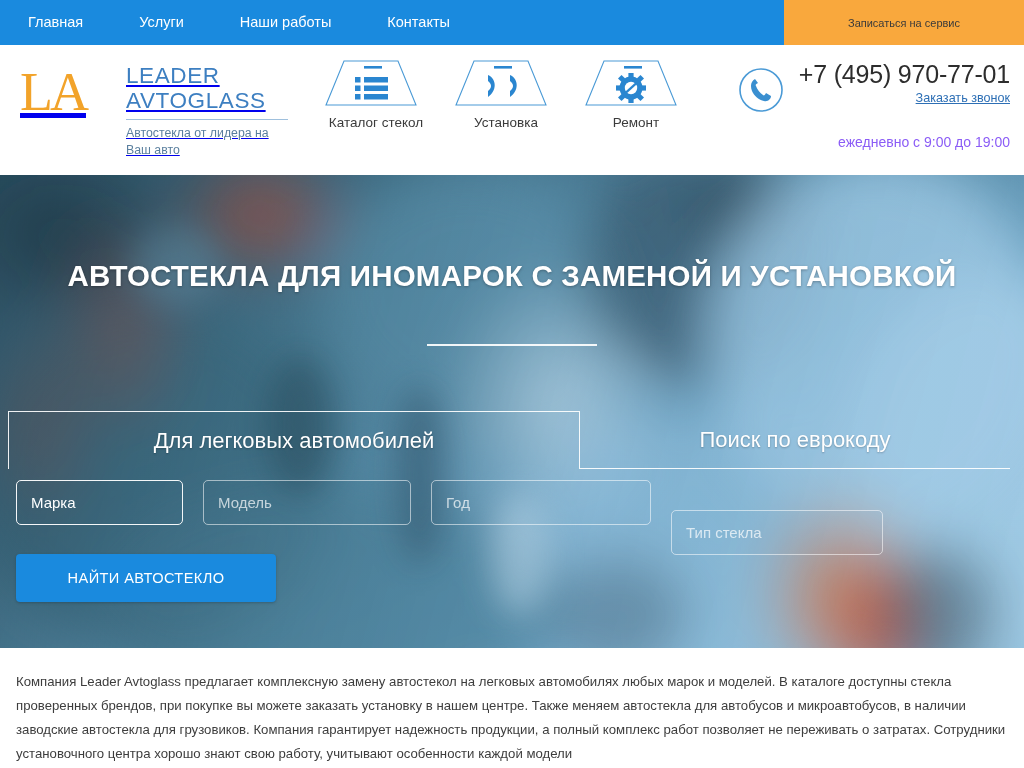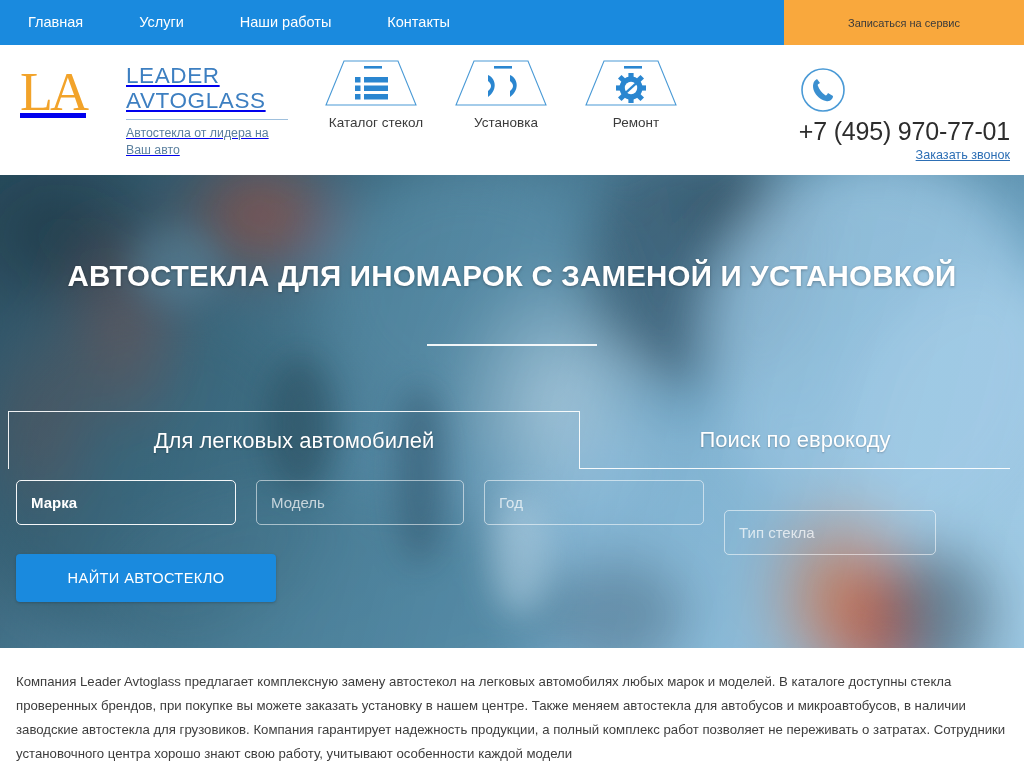--- a/index.html
+++ b/index.html
@@ -65,21 +65,21 @@
   .trap svg{ display:block; }
   .iconlabel{
     display:block; margin-top:8px; font-size:13.5px; color:#3b3b3b;
     white-space:nowrap;
   }
 
   
   .phoneblock{
     position:absolute; right:14px; top:16px; text-align:right;
   }
-  .phonerow{ display:flex; align-items:flex-start; justify-content:flex-start;flex-direction:column; }
+  .phonerow{ display:flex; align-items:flex-start; justify-content:flex-start; }
   .phone-ico{ margin-right:14px; margin-top:5px; }
   .phone-num{
     font-size:25px; color:#2d2d2d; line-height:1.08; white-space:nowrap;
     letter-spacing:-0.2px;
   }
   .phone-link{
     display:block; margin-top:3px; font-size:12.6px; color:#2d6fb5;
     text-decoration:underline; white-space:nowrap; text-align:right;
   }
   .phone-hours{
@@ -127,21 +127,21 @@
     left:572px; right:0;
     border-bottom:1px solid rgba(255,255,255,.92);
   }
 
   
   .fields{ position:absolute; top:305px; left:16px; right:14px; display:flex; gap:20px; }
   .field{
     height:45px; border-radius:5px; display:flex; align-items:center;
     padding:0 14px; font-size:15px; white-space:nowrap;
   }
-  .field.f1{ width:220px; border:1.6px solid rgba(255,255,255,.95); color:#ffffff; font-weight:bold; }
+  .field.f1{ width:167px; border:1.6px solid rgba(255,255,255,.95); color:#ffffff; font-weight:normal; }
   .field.f2{ width:208px; border:1.4px solid rgba(255,255,255,.55); color:rgba(255,255,255,.70); }
   .field.f3{ width:220px; border:1.4px solid rgba(255,255,255,.55); color:rgba(255,255,255,.70); }
   .field.f4{ width:212px; border:1.4px solid rgba(255,255,255,.55); color:rgba(255,255,255,.70);margin-top:30px; }
 
   .searchbtn{
     position:absolute; top:379px; left:16px;
     width:260px; height:48px; border:none; border-radius:4px;
     background:#1a8ade; color:#ffffff; font-size:14.6px;
     letter-spacing:.4px; cursor:pointer;
     font-family:"Liberation Sans", sans-serif;

